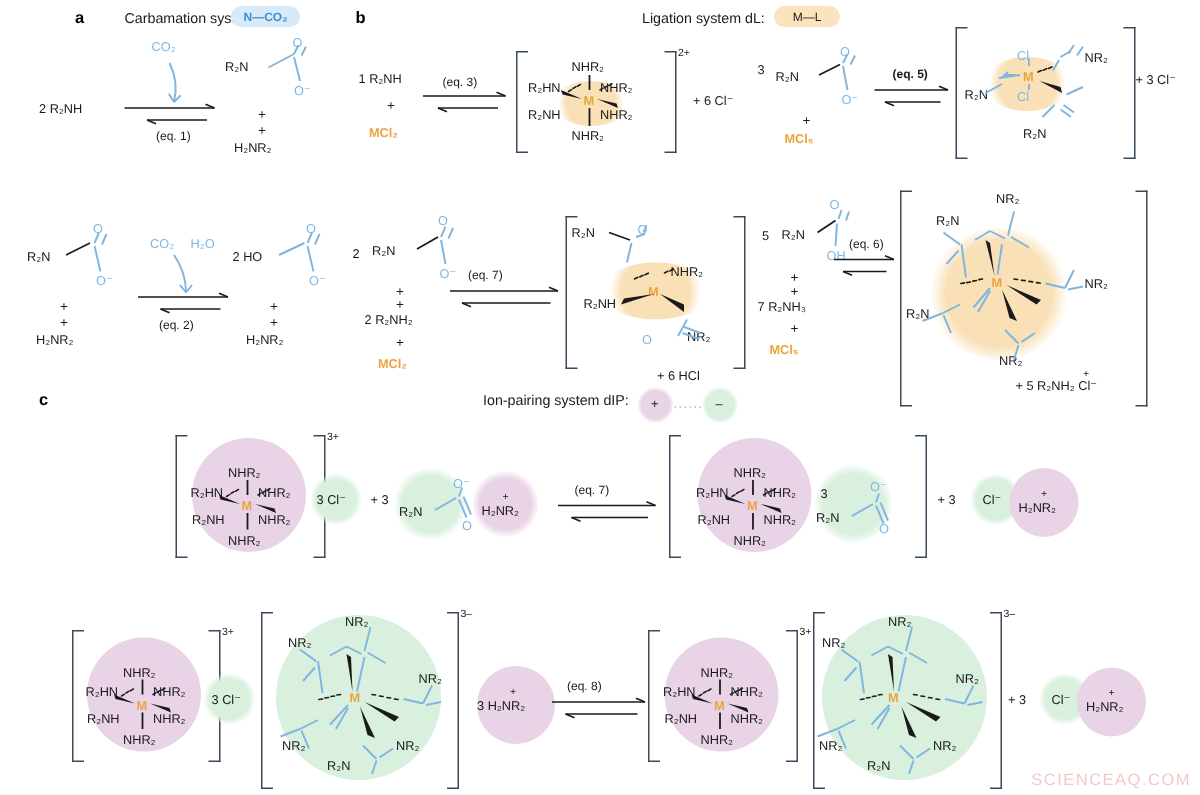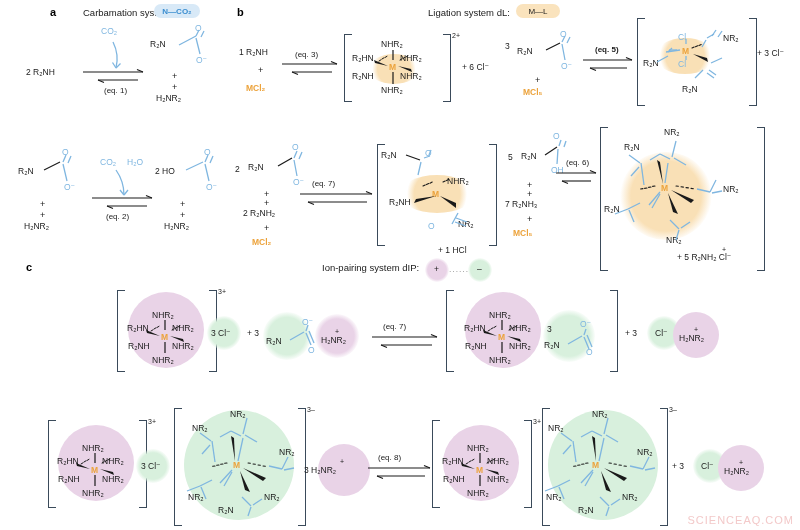--- a/index.html
+++ b/index.html
@@ -219,21 +219,21 @@
   <div class="brk l" style="left:377px;top:144px;height:100px;"></div>
   <div class="brk r" style="left:489px;top:144px;height:100px;"></div>
 
   <div class="t sp" style="left:381px;top:151px;">R₂N</div>
   <div class="t sp blue" style="left:425px;top:149px;">O</div>
   <div class="t sp orange" style="left:432px;top:190px;font-weight:bold;">M</div>
   <div class="t sp" style="left:447px;top:177px;">NHR₂</div>
   <div class="t sp" style="left:389px;top:198px;">R₂NH</div>
   <div class="t sp" style="left:458px;top:220px;">NR₂</div>
   <div class="t sp blue" style="left:428px;top:222px;">O</div>
-  <div class="t sp" style="left:438px;top:246px;">+ 1 HCl</div>
+  <div class="t sp" style="left:438px;top:246px;">+ 6 HCl</div>
 
   <svg width="800" height="530">
     <path class="bondk" d="M278,166 L292,158"></path>
     <path class="bondb" d="M294,158 L297,151"></path>
       <path class="bondb" d="M299,159 L302,152"></path>
     <path class="bondb" d="M294,160 L297,176"></path>
     <path class="arrowline" d="M300,194 L372,194"></path>
       <path class="arrowline" d="M372,194 l-6,-2.5"></path>
     <path class="arrowline" d="M367,202 L308,202"></path>
       <path class="arrowline" d="M308,202 l6,2.5"></path>
@@ -432,21 +432,21 @@
 
   <div class="t sp" style="left:230px;top:410px;">NR₂</div>
   <div class="t sp" style="left:192px;top:424px;">NR₂</div>
   <div class="t sp" style="left:279px;top:448px;">NR₂</div>
   <div class="t sp" style="left:188px;top:493px;">NR₂</div>
   <div class="t sp" style="left:264px;top:493px;">NR₂</div>
   <div class="t sp" style="left:218px;top:506px;">R₂N</div>
   <div class="t sp orange" style="left:233px;top:461px;font-weight:bold;">M</div>
 
   <div class="blob blob-pink" style="left:318px;top:444px;width:52px;height:52px;"></div>
-  <div class="t sp" style="left:304px;top:466px;">3 H₂NR₂</div>
+  <div class="t sp" style="left:318px;top:466px;">3 H₂NR₂</div>
   <div class="t" style="left:340px;top:458px;font-size:7px;">+</div>
 
   <div class="t eq" style="left:378px;top:454px;">(eq. 8)</div>
 
   <div class="blob blob-pink" style="left:443px;top:425px;width:76px;height:76px;"></div>
   <div class="brk l" style="left:432px;top:420px;height:86px;"></div>
   <div class="brk r" style="left:524px;top:420px;height:86px;"></div>
   <div class="t" style="left:533px;top:418px;font-size:7px;">3+</div>
 
   <div class="t sp" style="left:467px;top:444px;">NHR₂</div>

